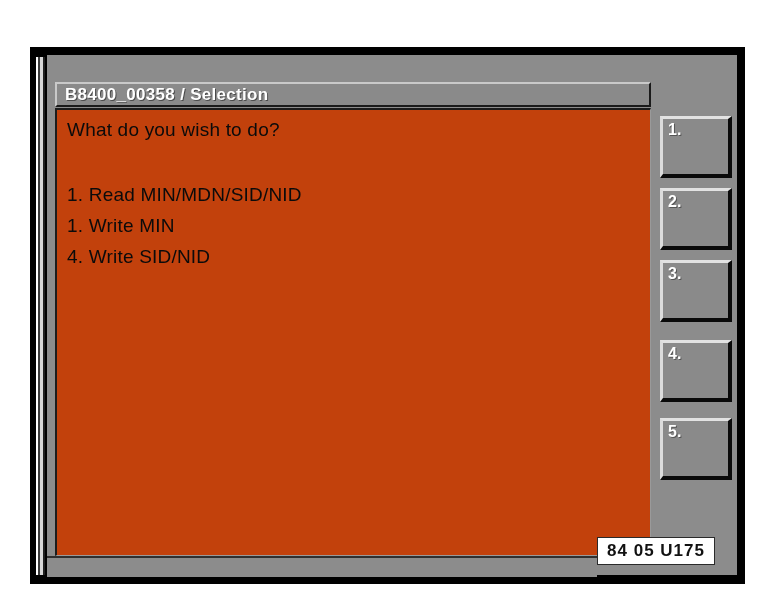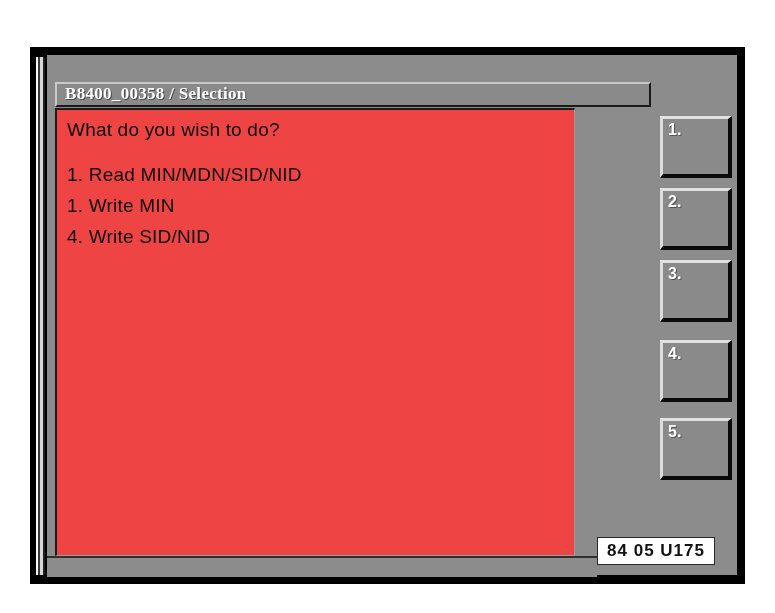--- a/index.html
+++ b/index.html
@@ -57,55 +57,55 @@
     top: 82px;
     width: 596px;
     height: 25px;
     background: #8a8a8a;
     border-top: 2px solid #c9c9c9;
     border-left: 2px solid #c9c9c9;
     border-bottom: 2px solid #1a1a1a;
     border-right: 2px solid #1a1a1a;
     box-sizing: border-box;
     display: flex;
-    font-family: Liberation Serif, serif;
+    align-items: center;
   }
   #title-text {
     color: #ffffff;
     font-size: 17px;
     font-weight: bold;
     letter-spacing: 0.3px;
     padding-left: 8px;
     white-space: nowrap;
     text-shadow: 1px 1px 0 #4a4a4a;
   }
 
   
   #content-panel {
     position: absolute;
     left: 55px;
     top: 108px;
-    width: 520px;
+    width: 596px;
     height: 448px;
-    background: #ef4444;
+    background: #c2410c;
     border-top: 2px solid #1c1c1c;
     border-left: 2px solid #1c1c1c;
     border-right: 1px solid #9a9a9a;
     border-bottom: 1px solid #9a9a9a;
     box-sizing: border-box;
     padding: 9px 0 0 10px;
   }
   #prompt-text {
     font-size: 19px;
     color: #0b0b0b;
     letter-spacing: 0.2px;
     white-space: nowrap;
   }
   #menu-list {
-    margin-top: 18px;
+    margin-top: 38px;
   }
   .menu-item {
     font-size: 19px;
     color: #0b0b0b;
     letter-spacing: 0.2px;
     line-height: 31px;
     white-space: nowrap;
   }
 
   

